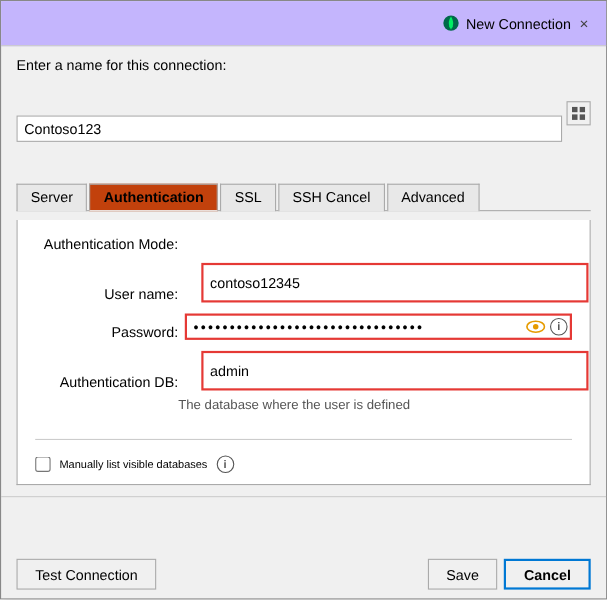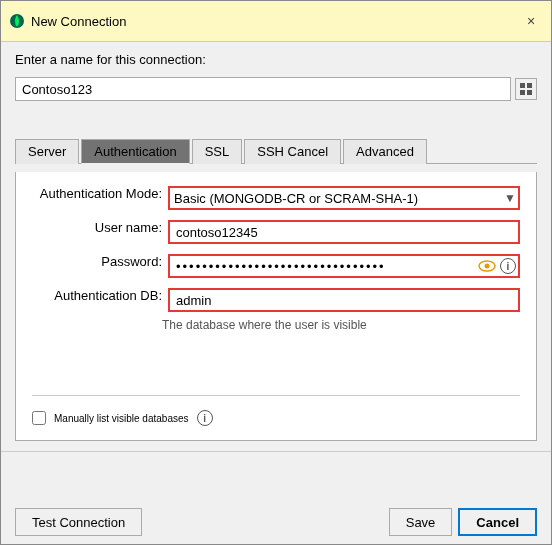--- a/index.html
+++ b/index.html
@@ -15,26 +15,26 @@
     .dialog {
       width: 552px;
       height: 545px;
       background: #f0f0f0;
       border: 1px solid #888;
       box-shadow: 2px 2px 8px rgba(0,0,0,0.4);
       display: flex;
       flex-direction: column;
     }
     .title-bar {
-      background: #fef9c3;
+      background: #c4b5fd;
       border-bottom: 1px solid #ccc;
       padding: 20px 8px;
       display: flex;
       align-items: center;
-      justify-content: space-between;
+      justify-content: flex-end;
       height: 32px;
     }
     .title-bar-left {
       display: flex;
       align-items: center;
       gap: 6px;
     }
     .title-text {
       font-size: 13px;
       font-weight: normal;
@@ -70,20 +70,21 @@
       align-items: center;
       gap: 4px;
     }
     .connection-name-input {
       flex: 1;
       height: 24px;
       border: 1px solid #aaa;
       padding: 2px 6px;
       font-size: 13px;
       background: white;
+      margin-top: 28px;
     }
     .grid-icon-btn {
       width: 22px;
       height: 22px;
       border: 1px solid #aaa;
       background: #f0f0f0;
       cursor: pointer;
       display: flex;
       align-items: center;
       justify-content: center;
@@ -101,60 +102,61 @@
       border-bottom: none;
       background: #e8e8e8;
       cursor: pointer;
       font-size: 13px;
       margin-right: 2px;
       position: relative;
       bottom: -1px;
       margin-top: 29px;
     }
     .tab.active {
-      background: #737373;
+      background: #c2410c;
       border-bottom: 1px solid #f0f0f0;
-      font-weight: 400;
+      font-weight: 700;
       z-index: 1;
     }
     .tab-content {
       flex: 1;
       border: 1px solid #aaa;
       border-top: none;
       background: white;
       padding: 14px 16px;
       display: flex;
       flex-direction: column;
       gap: 10px;
       overflow: hidden;
     }
     .form-row {
       display: flex;
-      align-items: flex-start;
+      align-items: flex-end;
       gap: 6px;
     }
     .form-label {
       width: 130px;
       text-align: right;
       font-size: 13px;
       color: #000;
       flex-shrink: 0;
     }
     .form-control-wrap {
       flex: 1;
       position: relative;
     }
     .form-input {
       width: 100%;
-      height: 24px;
+      height: 36px;
       border: 2px solid #e53935;
       padding: 2px 6px;
       font-size: 13px;
       background: white;
       outline: none;
+      margin-left: 15px;
     }
     .form-select {
       width: 100%;
       height: 24px;
       border: 2px solid #e53935;
       padding: 2px 4px;
       font-size: 13px;
       background: white;
       outline: none;
       appearance: none;
@@ -312,30 +314,20 @@
       <div class="tab active">Authentication</div>
       <div class="tab">SSL</div>
       <div class="tab">SSH Cancel</div>
       <div class="tab">Advanced</div>
     </div>
 
     <div class="tab-content">
 
       <div class="form-row">
         <span class="form-label">Authentication Mode:</span>
-        <div class="form-control-wrap">
-          <select class="form-select">
-            <option>None</option>
-            <option selected="">Basic (MONGODB-CR or SCRAM-SHA-1)</option>
-            <option>LDAP</option>
-            <option>Kerberos</option>
-            <option>X.509</option>
-          </select>
-          <span class="select-arrow">▼</span>
-        </div>
       </div>
 
       <div class="form-row">
         <span class="form-label">User name:</span>
         <div class="form-control-wrap">
           <input class="form-input" type="text" value="contoso12345" style="">
         </div>
       </div>
 
       <div class="form-row">
@@ -353,21 +345,21 @@
           </div>
         </div>
       </div>
 
       <div class="form-row">
         <span class="form-label">Authentication DB:</span>
         <div class="form-control-wrap">
           <input class="form-input" type="text" value="admin" style="">
         </div>
       </div>
-      <div class="hint-text">The database where the user is visible</div>
+      <div class="hint-text">The database where the user is defined</div>
 
       <div class="spacer"></div>
       <hr class="separator">
 
       <div class="checkbox-row">
         <input type="checkbox" id="manually-list" style="">
         <label class="checkbox-label" for="manually-list">Manually list visible databases</label>
         <span class="info-icon">i</span>
       </div>
 

